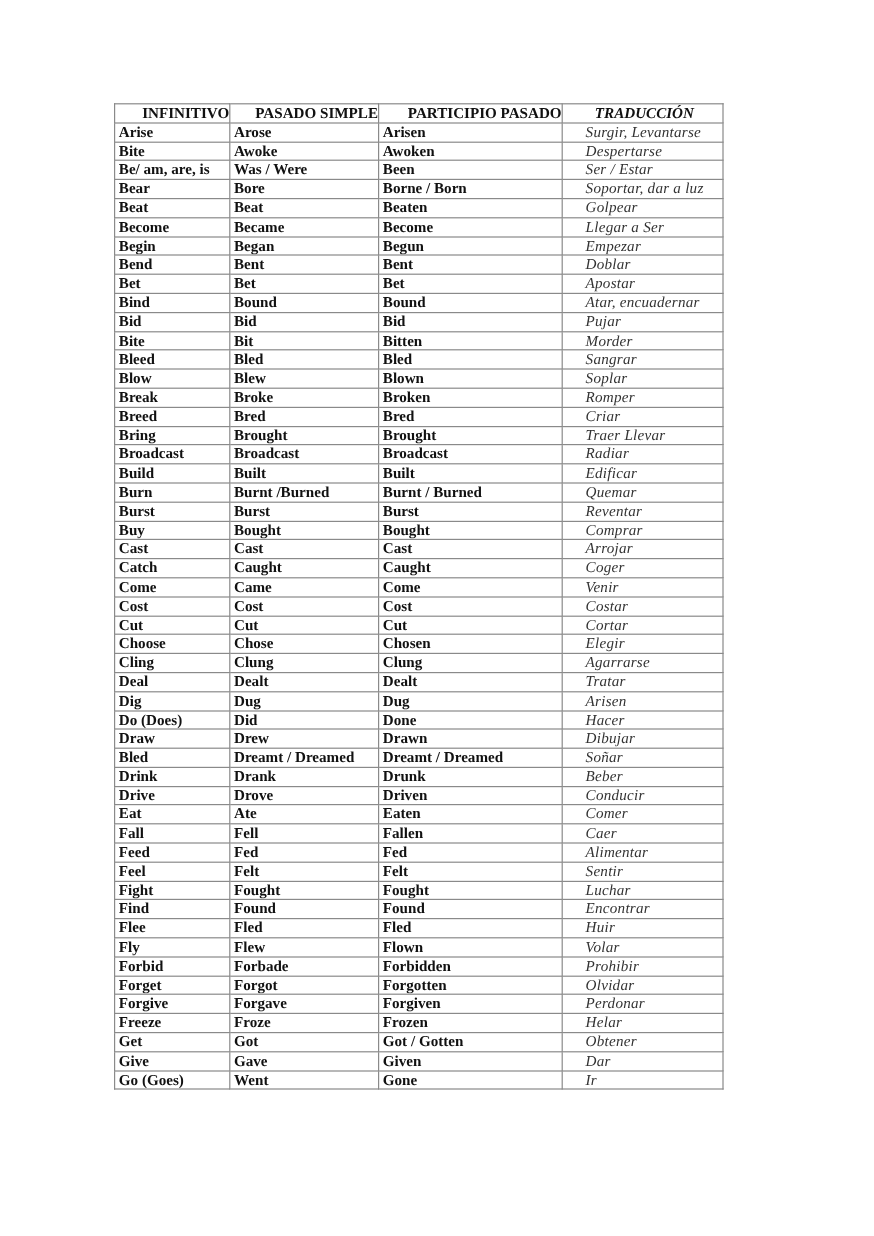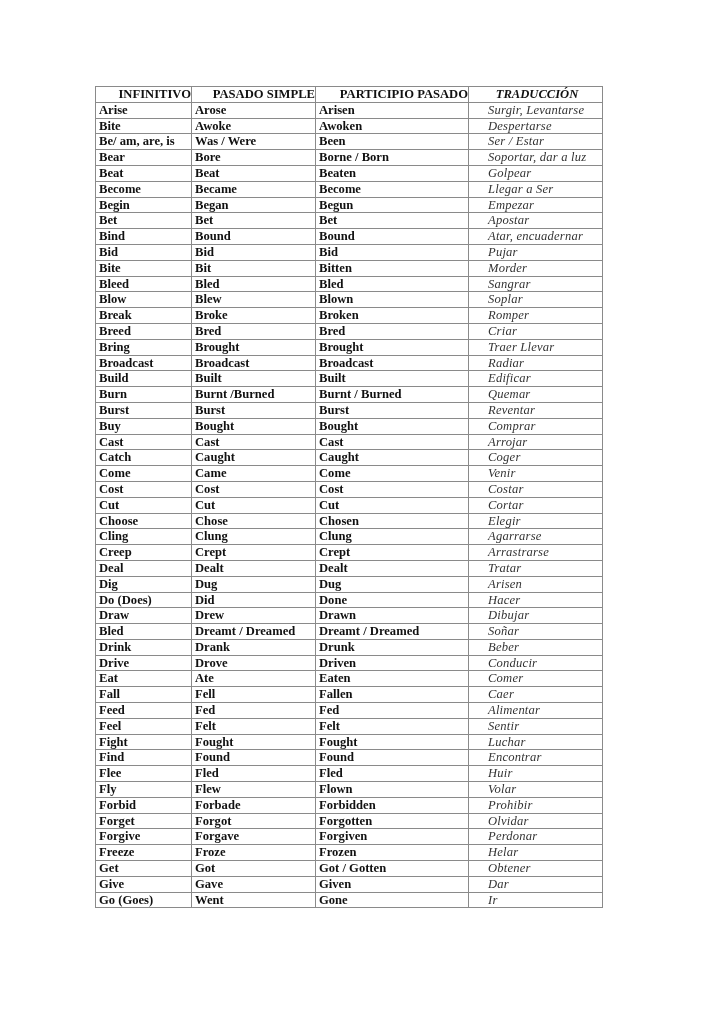--- a/index.html
+++ b/index.html
@@ -89,20 +89,26 @@
         <td>Become</td>
         <td class="trad">Llegar a Ser</td>
       </tr>
       <tr>
         <td>Begin</td>
         <td>Began</td>
         <td>Begun</td>
         <td class="trad">Empezar</td>
       </tr>
       <tr>
+        <td>Bend</td>
+        <td>Bent</td>
+        <td>Bent</td>
+        <td class="trad">Doblar</td>
+      </tr>
+      <tr>
         <td>Bet</td>
         <td>Bet</td>
         <td>Bet</td>
         <td class="trad">Apostar</td>
       </tr>
       <tr>
         <td>Bind</td>
         <td>Bound</td>
         <td>Bound</td>
         <td class="trad">Atar, encuadernar</td>
@@ -215,26 +221,20 @@
         <td>Chosen</td>
         <td class="trad">Elegir</td>
       </tr>
       <tr>
         <td>Cling</td>
         <td>Clung</td>
         <td>Clung</td>
         <td class="trad">Agarrarse</td>
       </tr>
       <tr>
-        <td>Creep</td>
-        <td>Crept</td>
-        <td>Crept</td>
-        <td class="trad">Arrastrarse</td>
-      </tr>
-      <tr>
         <td>Deal</td>
         <td>Dealt</td>
         <td>Dealt</td>
         <td class="trad">Tratar</td>
       </tr>
       <tr>
         <td>Dig</td>
         <td>Dug</td>
         <td>Dug</td>
         <td class="trad">Arisen</td>

